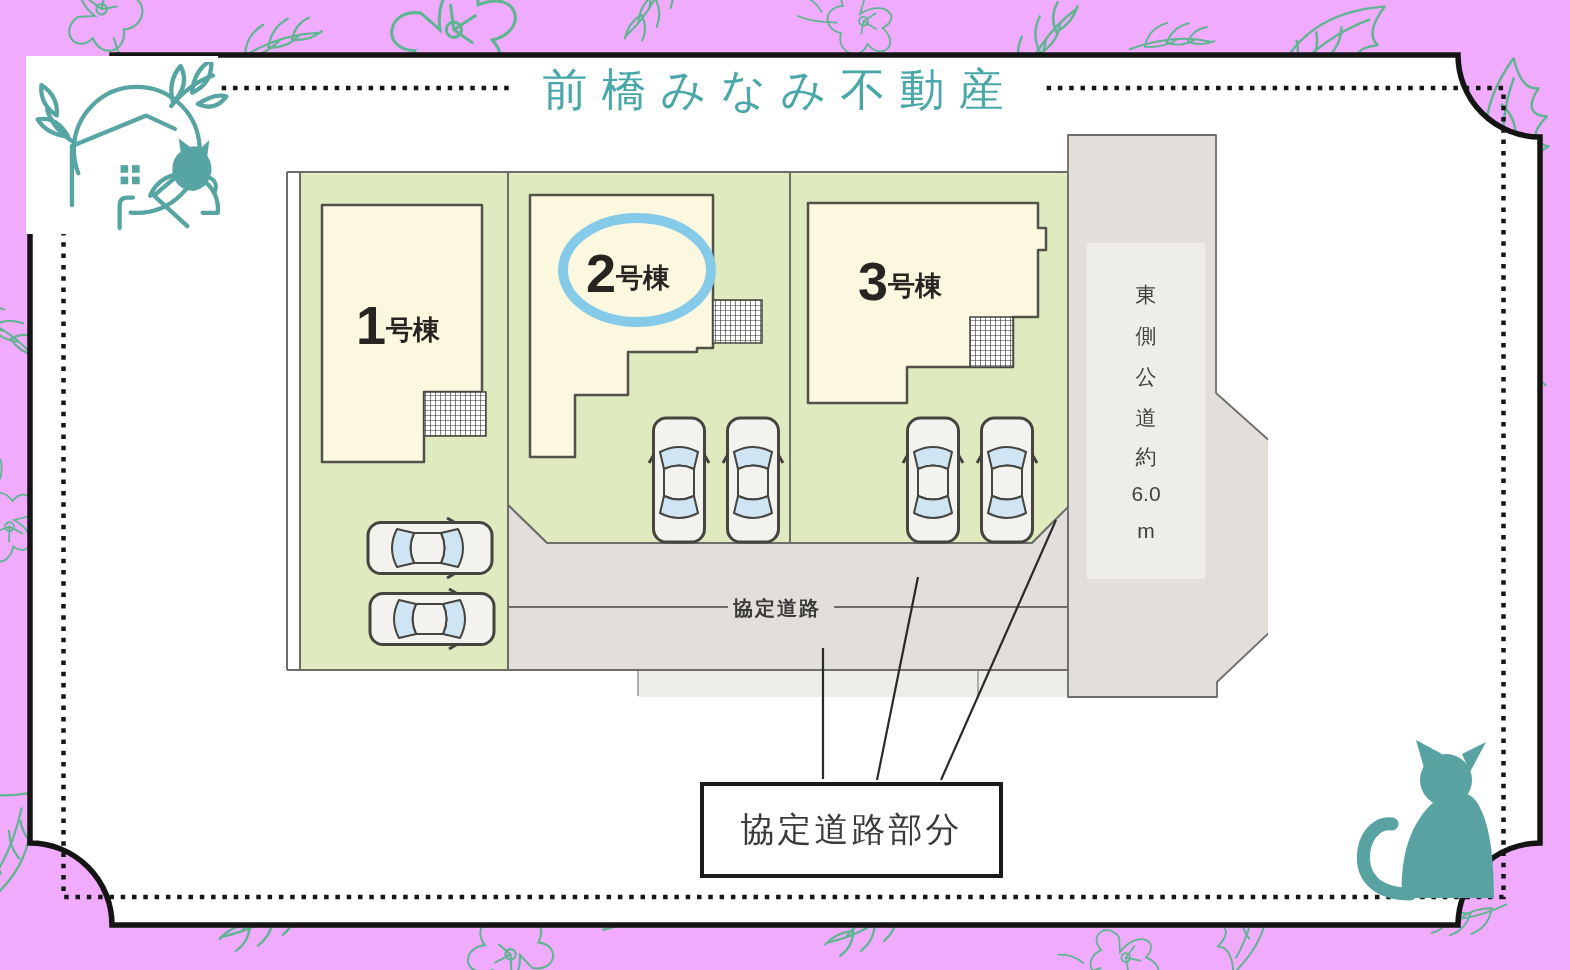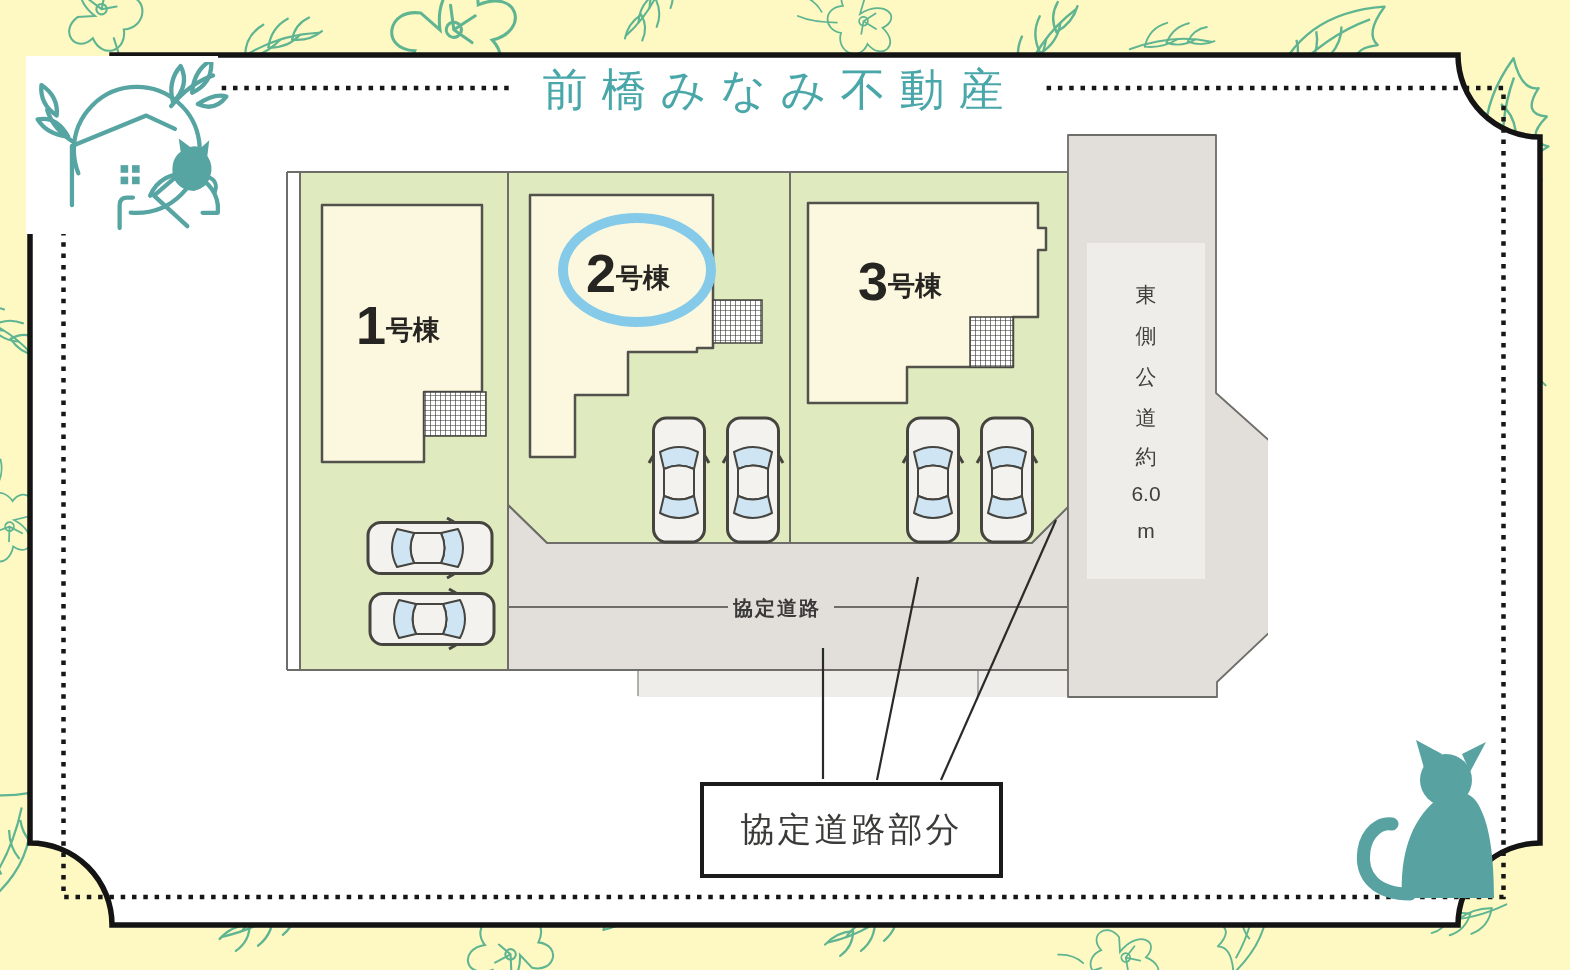--- a/index.html
+++ b/index.html
@@ -1,17 +1,17 @@
 <!DOCTYPE html>
 <html><head>
 <meta charset="utf-8">
 <style>
   html,body{margin:0;padding:0;}
   body{font-family:"Liberation Sans","DejaVu Sans",sans-serif;}
-  .page{position:relative;width:1570px;height:970px;background:#fef9c3;overflow:hidden;}
+  .page{position:relative;width:1570px;height:970px;background:#f0abfc;overflow:hidden;}
   .layer{position:absolute;left:0;top:0;width:1570px;height:970px;}
   
   .logo-box{position:absolute;left:26px;top:56px;width:192px;height:178px;background:#ffffff;}
   .logo-box svg{position:absolute;left:4px;top:6px;}
   
   .title-box{position:absolute;left:515px;top:58px;width:530px;height:64px;background:#ffffff;
              display:flex;align-items:center;justify-content:center;}
   .title-box h1{margin:0;font-size:45px;font-weight:400;color:#4aa7a9;letter-spacing:14px;white-space:nowrap;}
   
   .plan{position:absolute;left:283px;top:112px;width:985px;height:678px;}

